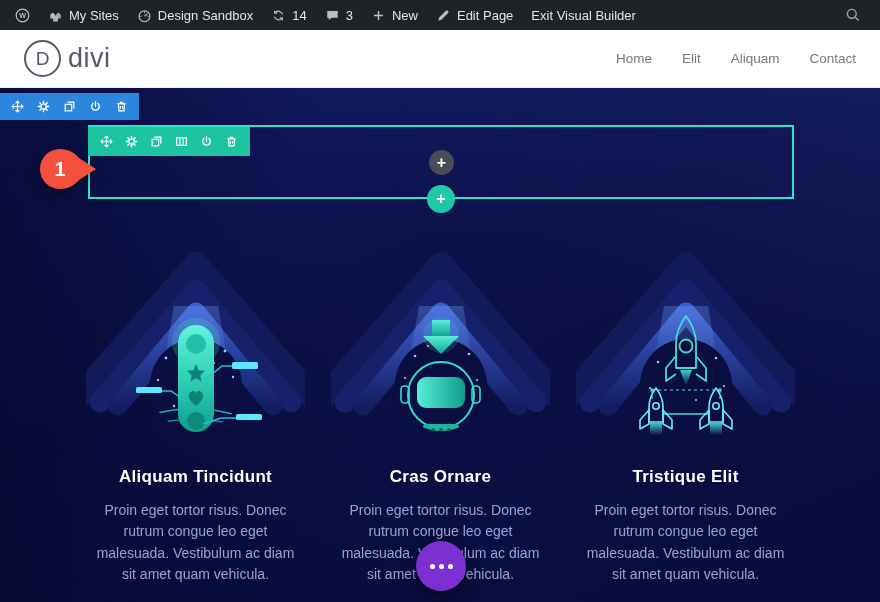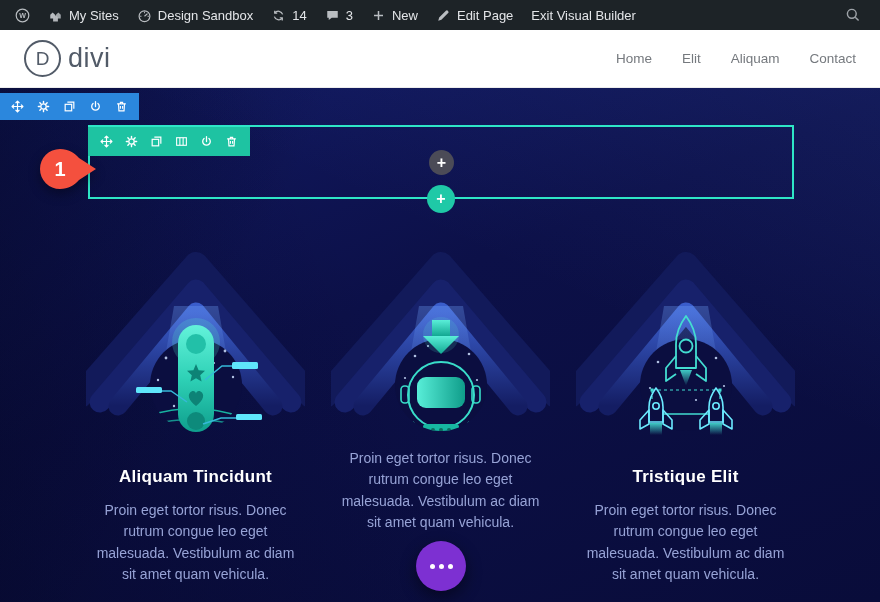--- a/index.html
+++ b/index.html
@@ -339,20 +339,21 @@
           <rect x="141" y="156" width="8" height="17" rx="3.5" fill="none" stroke="#39dcc9" stroke-width="1.6"></rect>
           <rect x="86" y="147" width="48" height="31" rx="9" fill="url(#v2)"></rect>
           <g clip-path="url(#cl2)">
             <path d="M83 192 L66 207 M137 192 L154 207" stroke="#2bbcaa" stroke-width="2" fill="none"></path>
             <rect x="92" y="194" width="36" height="13" rx="3" fill="#17b8a1"></rect>
             <circle cx="102" cy="200" r="2" fill="#0b6e60"></circle>
               <circle cx="110" cy="200" r="2" fill="#0b6e60"></circle>
               <circle cx="118" cy="200" r="2" fill="#0b6e60"></circle>
           </g>
         </svg>
+        <h3>Cras Ornare</h3>
         <p>Proin eget tortor risus. Donec rutrum congue leo eget malesuada. Vestibulum ac diam sit amet quam vehicula.</p>
       </div>
 
       <div class="blurb">
         <svg class="blurb-art" viewBox="0 0 219 205">
           <defs>
             <linearGradient id="c3" x1="0" y1="0" x2="0" y2="1">
                 <stop offset="0" stop-color="#3a5dcb"></stop>
                 <stop offset="1" stop-color="#141d63"></stop>
               </linearGradient>

